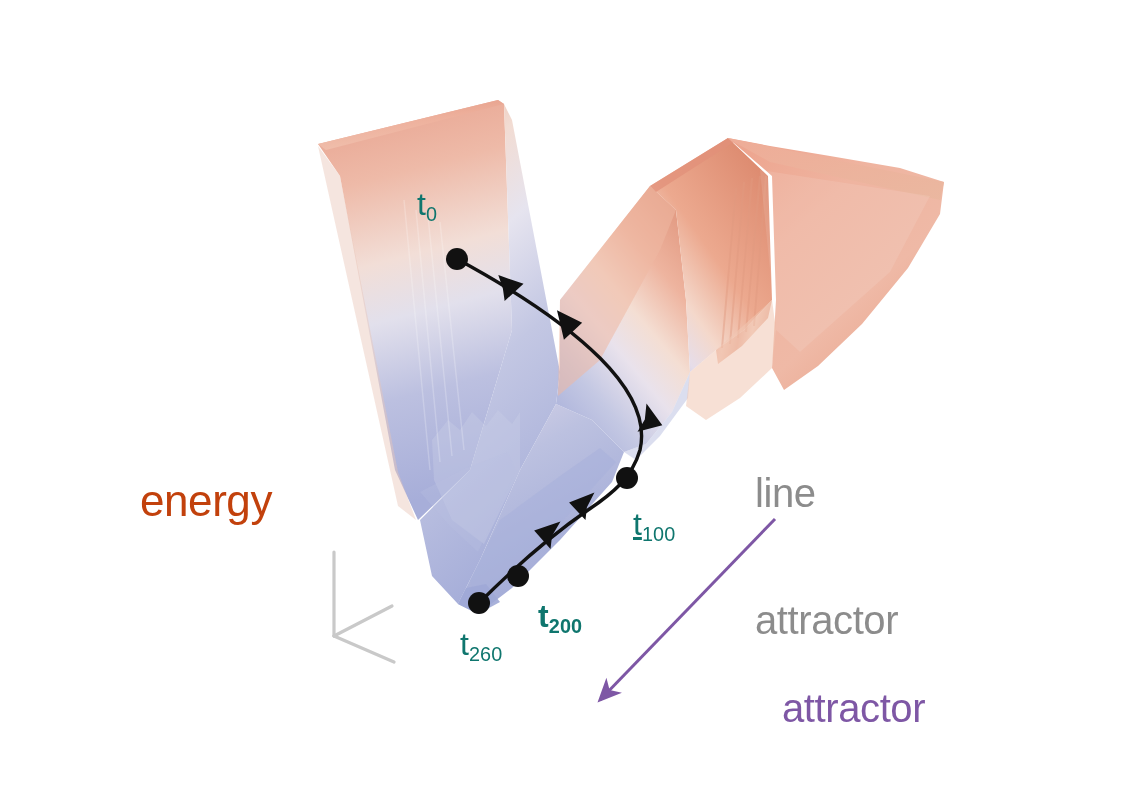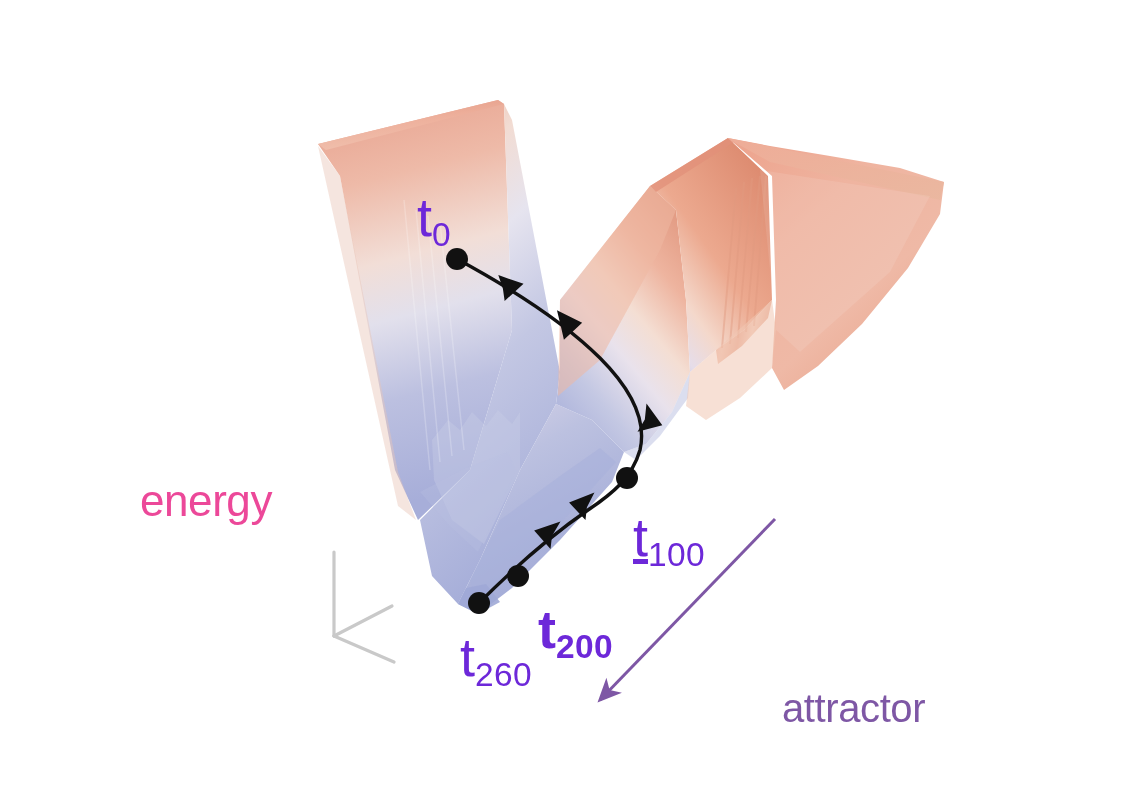--- a/index.html
+++ b/index.html
@@ -30,21 +30,21 @@
     line-height: 1.06;
     letter-spacing: -0.01em;
   }
 
   .label-energy {
     left: 56px;
     top: 385px;
     width: 300px;
     text-align: center;
     font-size: 44px;
-    color: #ec4899;
+    color: #c2410c;
   }
   .label-energy .ln { display: block; }
 
   .label-attractor {
     left: 755px;
     top: 387px;
     font-size: 40px;
     color: #8c8c8c;
   }
   .label-attractor .ln { display: block; }
@@ -52,22 +52,22 @@
   .label-aggr {
     left: 782px;
     top: 602px;
     font-size: 40px;
     color: #7e57a5;
   }
   .label-aggr .ln { display: block; }
 
   .tlabel {
     position: absolute;
-    font-size: 54px;
-    color: #6d28d9;
+    font-size: 32px;
+    color: #0f766e;
     white-space: nowrap;
   }
   .tlabel sub {
     font-size: 0.62em;
     vertical-align: baseline;
     position: relative;
     top: 0.30em;
     letter-spacing: 0.01em;
   }
   .t0   { left: 417px; top: 186px; }
@@ -257,20 +257,24 @@
 
     <g>
       <line x1="775" y1="519" x2="600" y2="700" stroke="#7e57a5" stroke-width="3" marker-end="url(#arrowPurple)"></line>
     </g>
   </svg>
 
   <div class="label label-energy">
     <span class="ln">energy</span>
   </div>
 
+  <div class="label label-attractor">
+    <span class="ln">line</span>
+    <span class="ln">attractor</span>
+  </div>
 
   <div class="label label-aggr">
     <span class="ln">attractor</span>
     
   </div>
 
   <div class="tlabel t0"><span>t</span><sub>0</sub></div>
 
   <div class="tlabel t100"><span>t</span><sub>100</sub></div>
 

